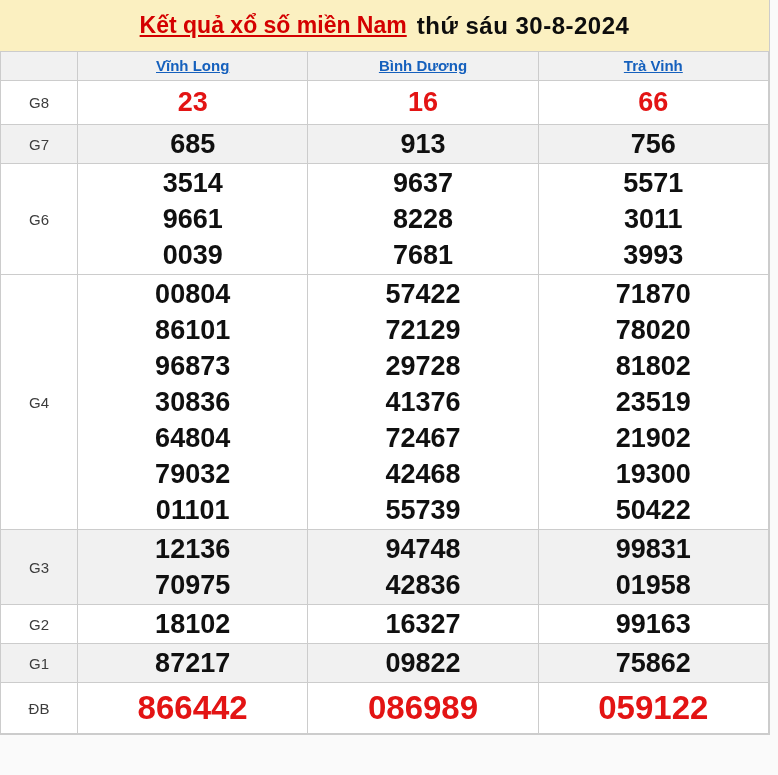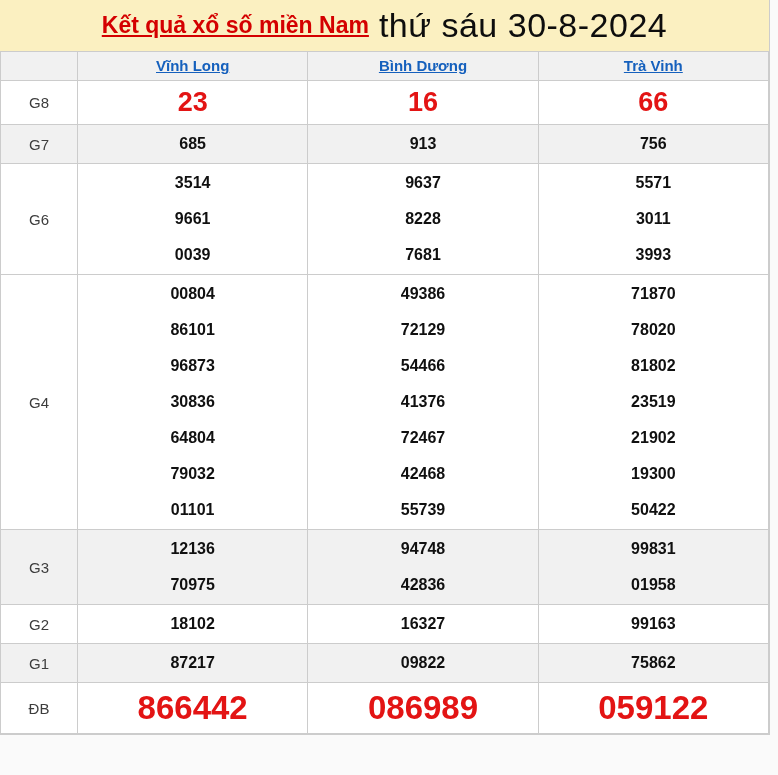--- a/index.html
+++ b/index.html
@@ -36,22 +36,22 @@
   }
   .title-link{
     color:var(--red-dark);
     font-weight:bold;
     font-size:23px;
     text-decoration:underline;
     cursor:pointer;
   }
   .title-date{
     color:#0d0d0d;
-    font-weight:normal;
-    font-size:34px;
+    font-weight:bold;
+    font-size:24px;
     letter-spacing:0.5px;
   }
   table{
     width:100%;
     border-collapse:collapse;
     table-layout:fixed;
   }
   th,td{
     border:1px solid var(--border);
     padding:0;
@@ -75,21 +75,21 @@
     font-weight:400;
     color:var(--label);
     background:transparent;
   }
   .num-cell{
     text-align:center;
     vertical-align:middle;
     padding:1px 0;
   }
   .num{
-    font-size:16px;
+    font-size:27px;
     font-weight:bold;
     color:var(--ink);
     line-height:36px;
   }
   tr.shaded{background:var(--shade);}
   tr.row-large .num{
     font-size:27px;
     color:var(--red);
     line-height:41px;
   }
@@ -172,23 +172,23 @@
           <td class="num-cell">
             <div class="num">00804</div>
             <div class="num">86101</div>
             <div class="num">96873</div>
             <div class="num">30836</div>
             <div class="num">64804</div>
             <div class="num">79032</div>
             <div class="num">01101</div>
           </td>
           <td class="num-cell">
-            <div class="num">49386</div>
+            <div class="num">57422</div>
             <div class="num">72129</div>
-            <div class="num">54466</div>
+            <div class="num">29728</div>
             <div class="num">41376</div>
             <div class="num">72467</div>
             <div class="num">42468</div>
             <div class="num">55739</div>
           </td>
           <td class="num-cell">
             <div class="num">71870</div>
             <div class="num">78020</div>
             <div class="num">81802</div>
             <div class="num">23519</div>

